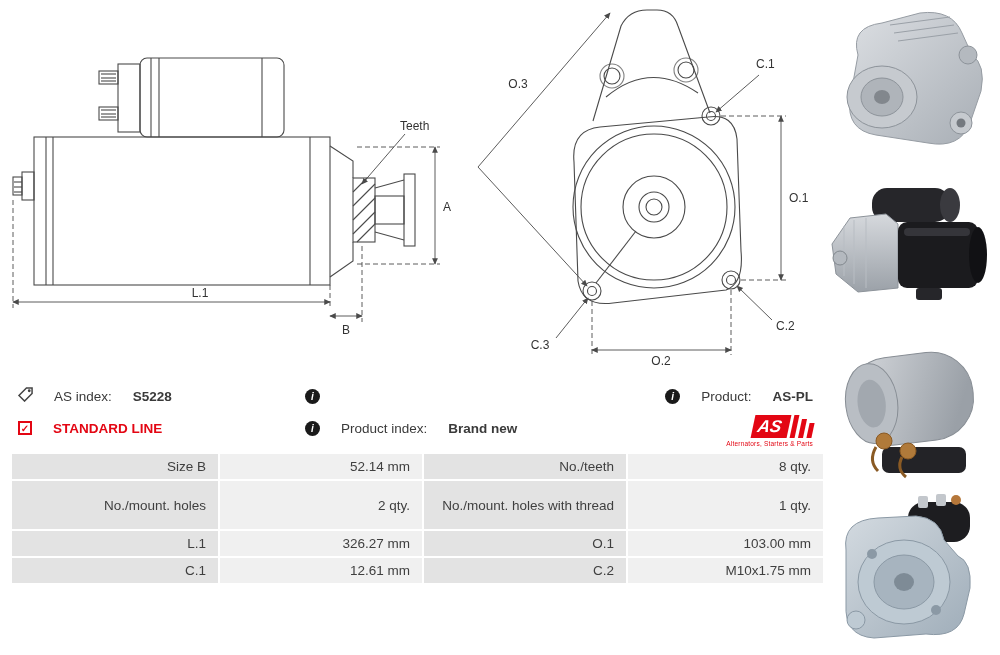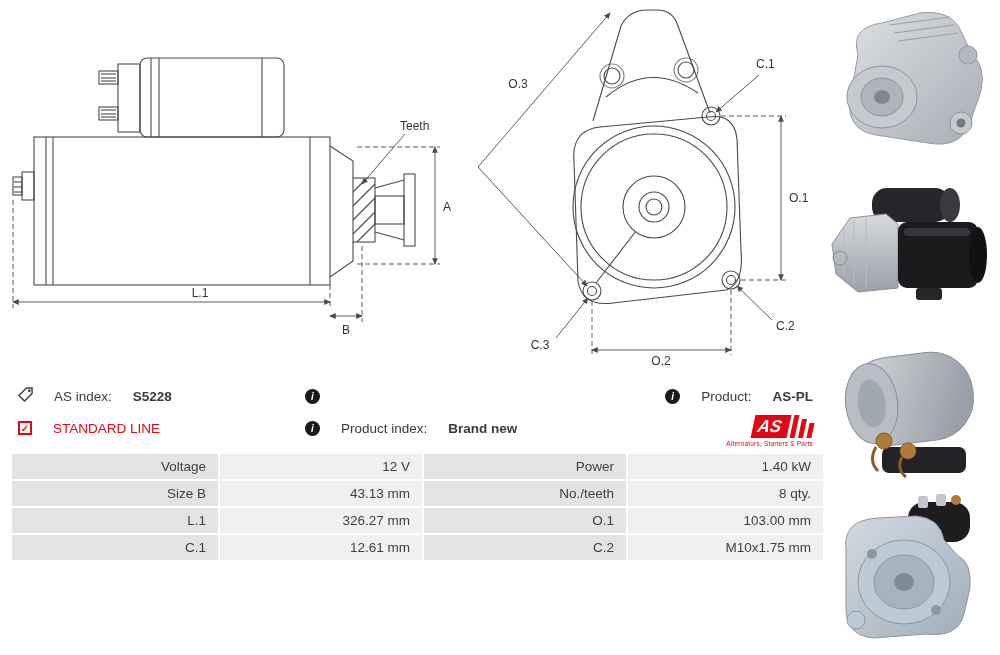--- a/index.html
+++ b/index.html
@@ -36,21 +36,21 @@
     font-size:10px; font-weight:bold; font-style:italic;
     display:inline-flex; align-items:center; justify-content:center;
     flex:0 0 15px;
   }
   .check-ic {
     width:14px; height:14px; border:2px solid #e30613; color:#e30613;
     font-size:10px; font-weight:bold;
     display:inline-flex; align-items:center; justify-content:center;
     flex:0 0 14px;
   }
-  .redline { color:#e30613; font-weight:normal; }
+  .redline { color:#e30613; font-weight:bold; }
 
   
   .aslogo { display:flex; flex-direction:column; align-items:flex-end; margin-top:6px; }
   .aslogo-top { display:flex; align-items:flex-end; }
   .aslogo-as {
     background:#e30613; color:#fff; font-weight:bold; font-style:italic;
     font-size:17px; line-height:1; padding:3px 7px 3px 5px;
     transform:skewX(-12deg); display:inline-block;
   }
   .stripe { display:inline-block; width:5px; height:23px; background:#e30613; transform:skewX(-12deg); margin-left:3px; }
@@ -313,30 +313,30 @@
 
   <table class="spec">
     <colgroup>
         <col class="cc1">
         <col class="cc2">
         <col class="cc3">
         <col class="cc4">
       </colgroup>
     <tbody>
       <tr>
-        <td class="lbl">Voltage</td>
-        <td class="val">12 V</td>
-        <td class="lbl">Power</td>
-        <td class="val">1.40 kW</td>
-      </tr>
-      <tr>
         <td class="lbl">Size B</td>
-        <td class="val">43.13 mm</td>
+        <td class="val">52.14 mm</td>
         <td class="lbl">No./teeth</td>
         <td class="val">8 qty.</td>
+      </tr>
+      <tr class="tall">
+        <td class="lbl">No./mount. holes</td>
+        <td class="val">2 qty.</td>
+        <td class="lbl">No./mount. holes with thread</td>
+        <td class="val">1 qty.</td>
       </tr>
       <tr>
         <td class="lbl">L.1</td>
         <td class="val">326.27 mm</td>
         <td class="lbl">O.1</td>
         <td class="val">103.00 mm</td>
       </tr>
       <tr>
         <td class="lbl">C.1</td>
         <td class="val">12.61 mm</td>

